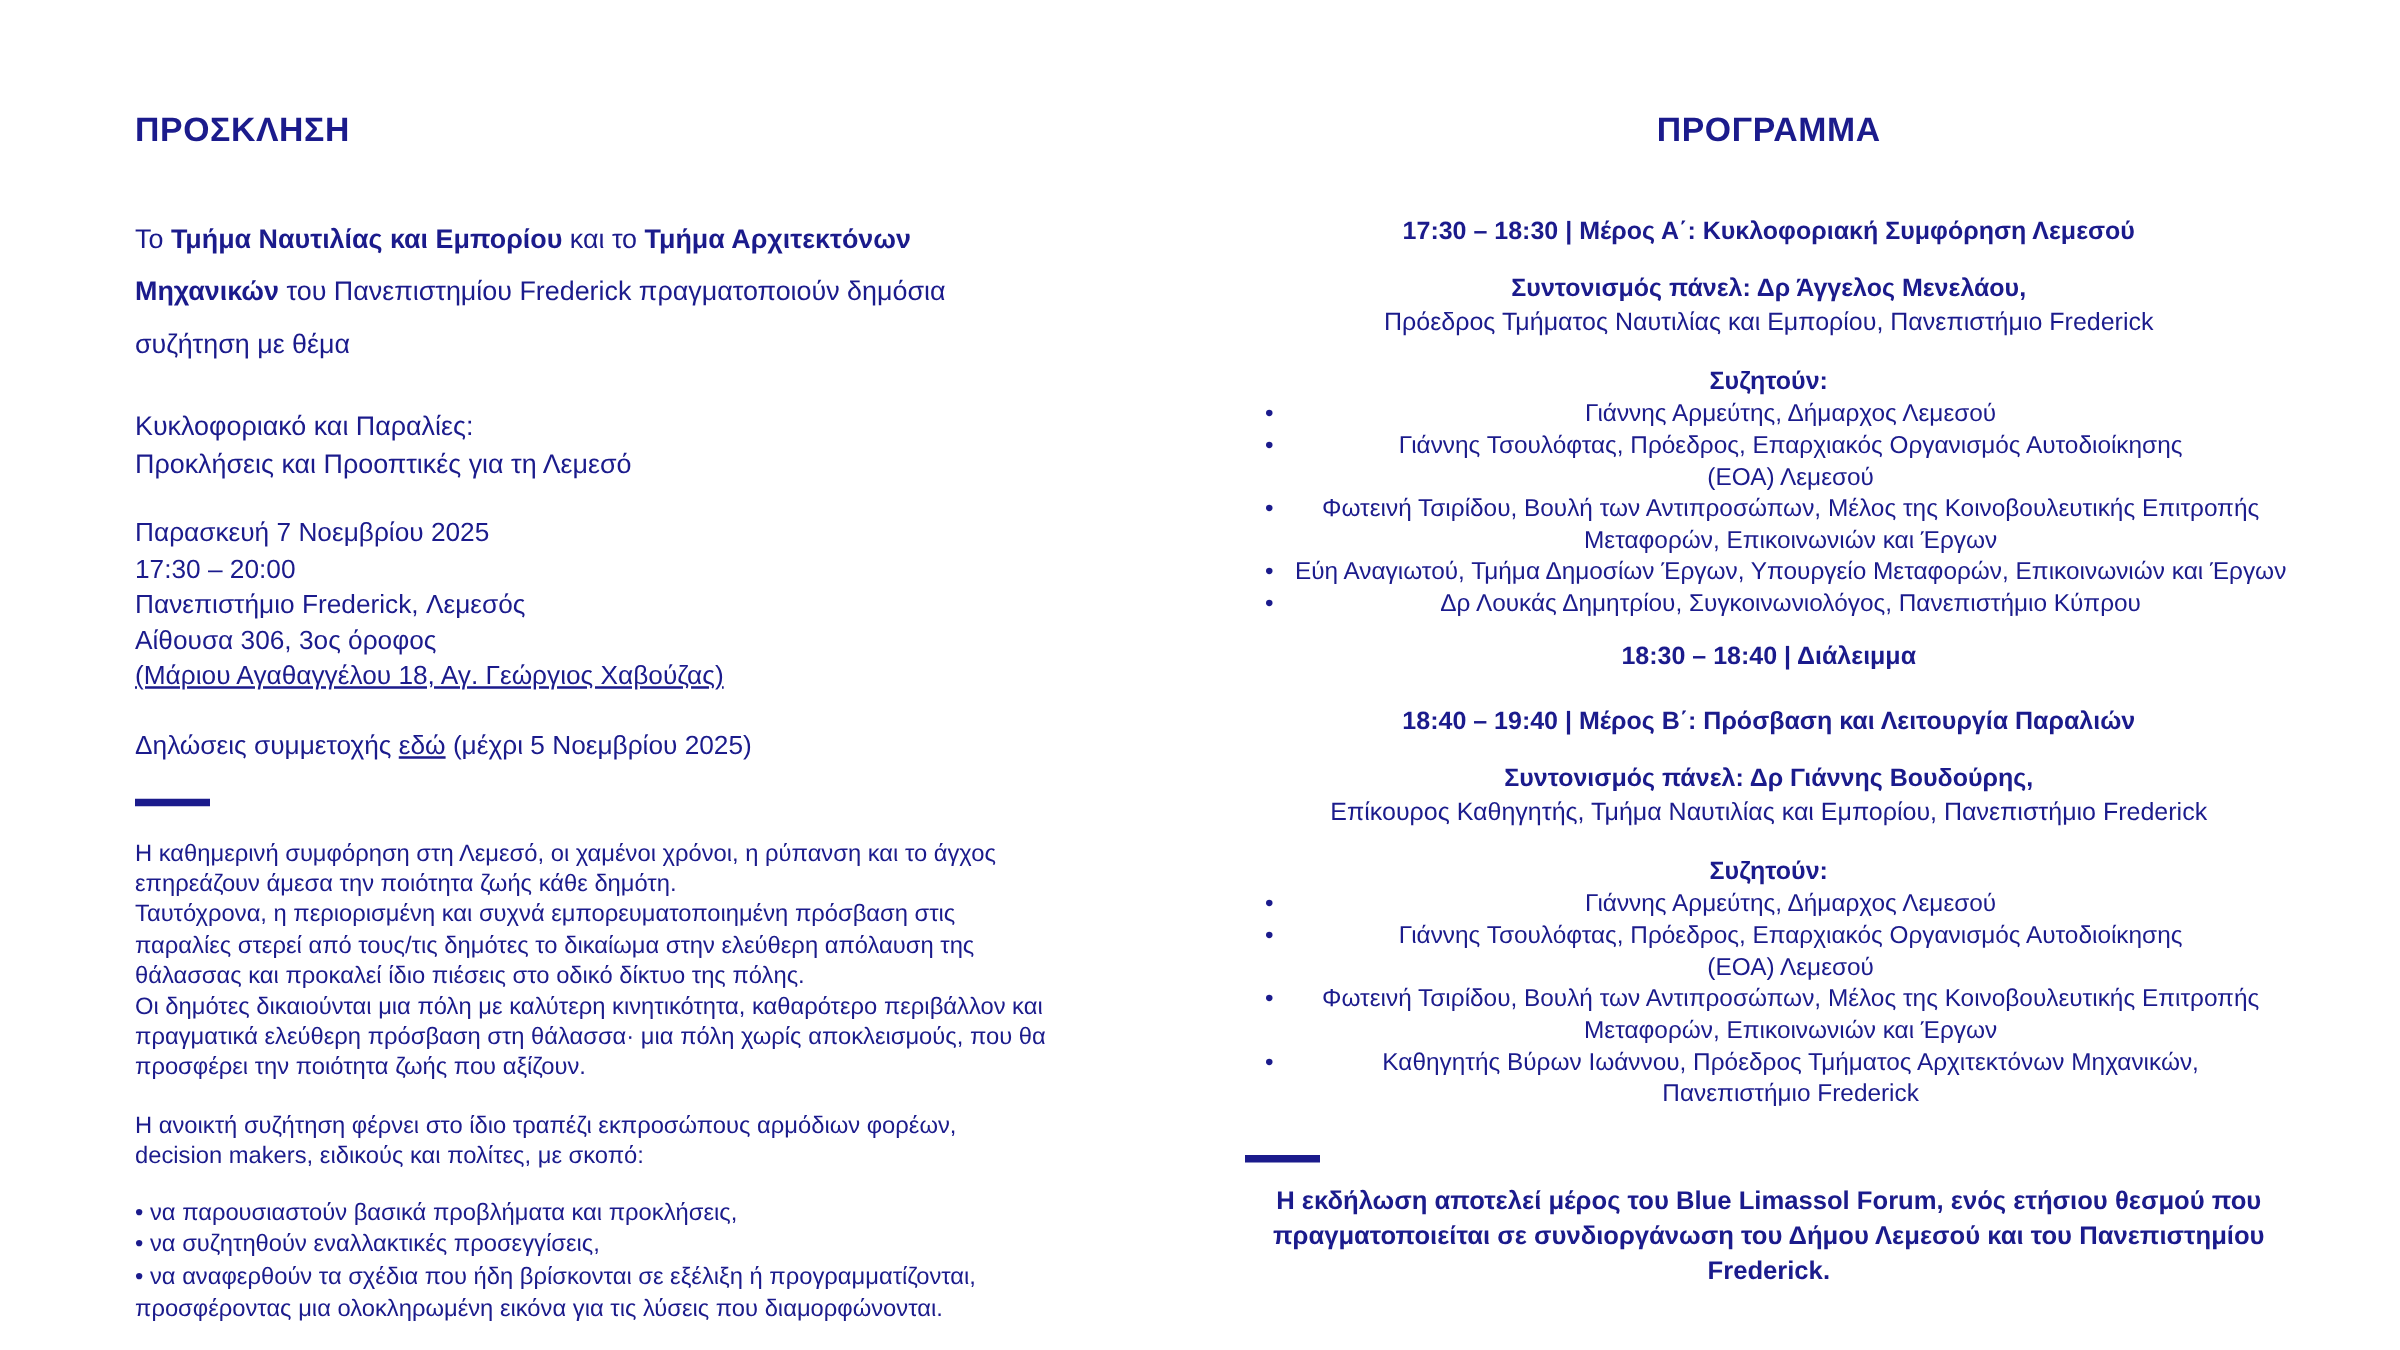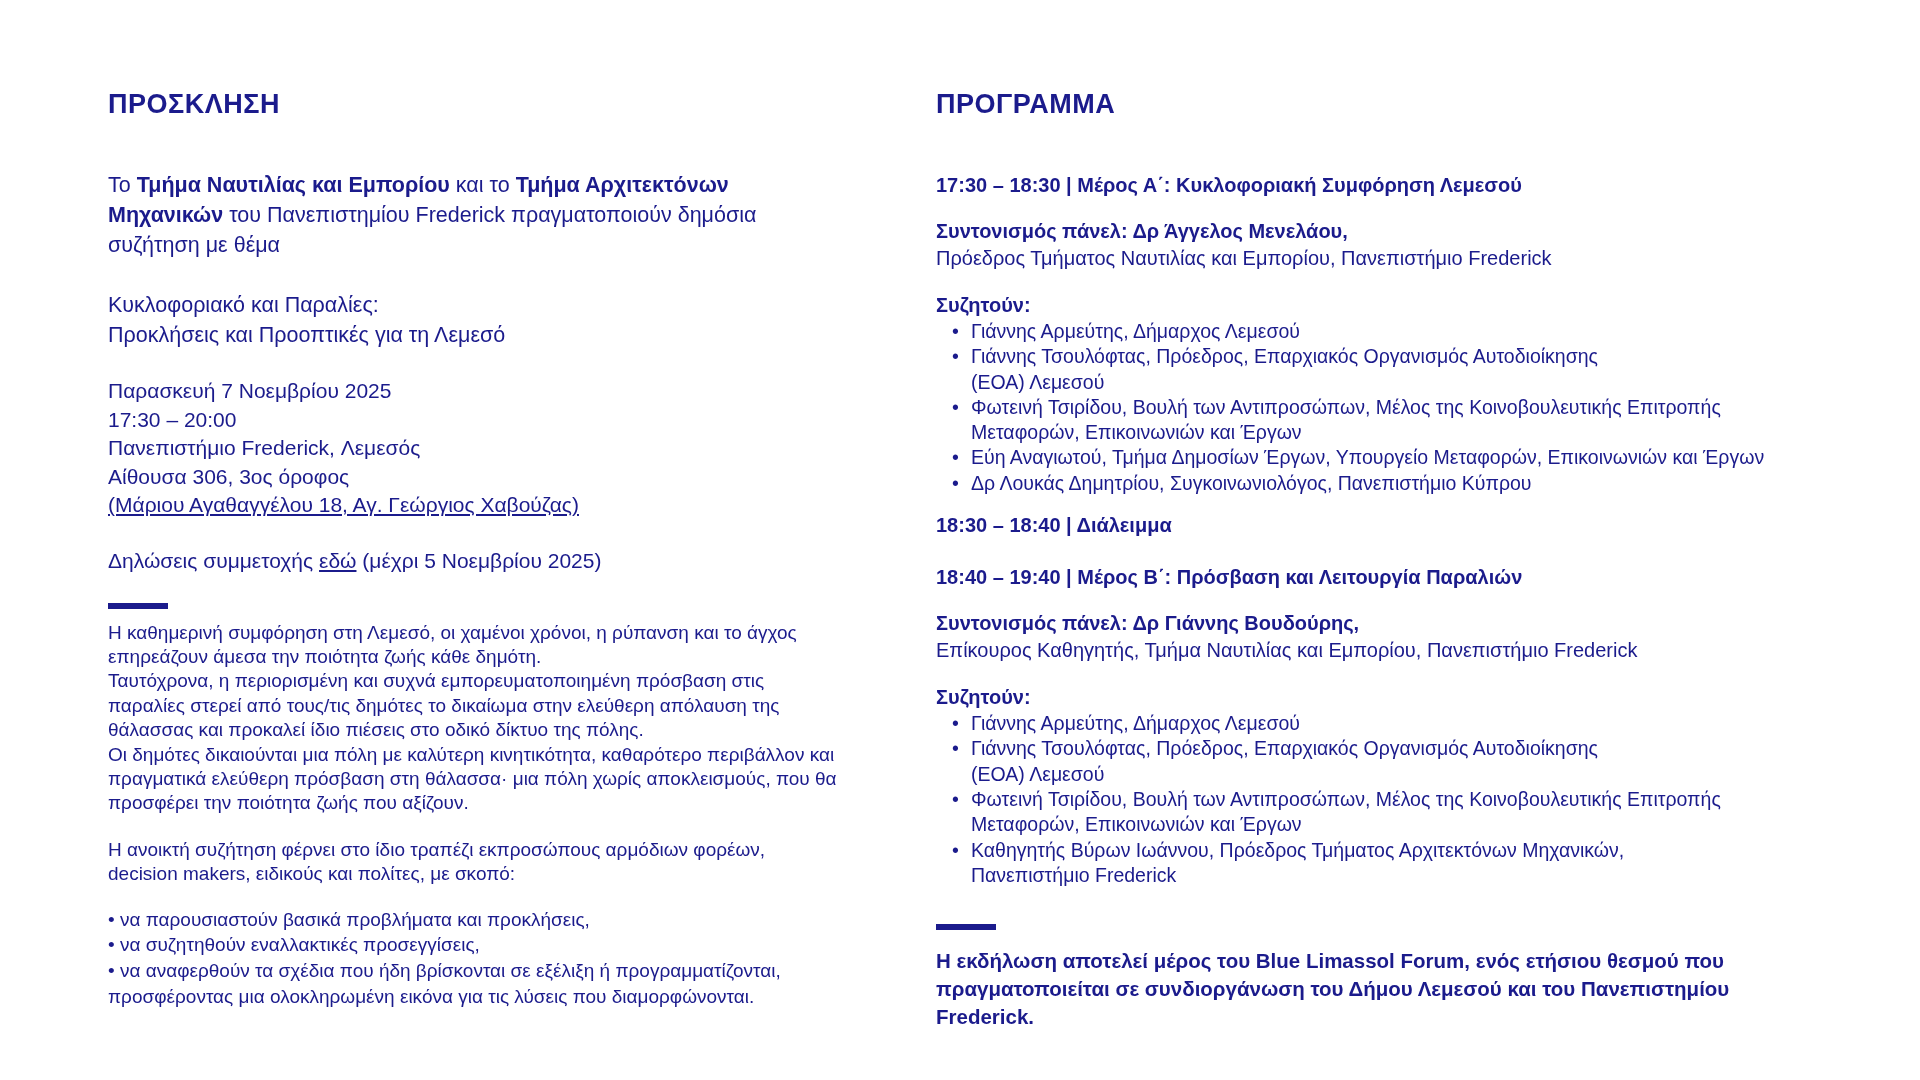--- a/index.html
+++ b/index.html
@@ -7,31 +7,31 @@
     width: 1920px; height: 1080px;
     background: #ffffff;
     overflow: hidden;
     font-family: "Liberation Sans", sans-serif;
     color: #1b1b8c;
   }
   .page { position: relative; width: 1920px; height: 1080px; }
 
   .col { position: absolute; top: 88px; }
   .col-left  { left: 108px; width: 735px; }
-  .col-right { left: 936px; width: 838px; }
+  .col-right { left: 996px; width: 838px; text-align: center; }
 
   h1.doc-title {
     font-size: 27px; font-weight: bold; line-height: 32px;
     letter-spacing: 0.5px;
   }
 
   
   .intro {
     margin-top: 50px; max-width: 695px;
-    font-size: 21.5px; line-height: 30px; font-weight: normal;
+    font-size: 21.5px; line-height: 42px; font-weight: normal;
   }
   .intro b { font-weight: bold; }
 
   .topic {
     margin-top: 30px;
     font-size: 21.5px; font-weight: normal; line-height: 30px;
   }
   .topic .line { display: block; }
 
   .details { margin-top: 27px; font-size: 21px; line-height: 28.5px; }
@@ -41,21 +41,21 @@
   }
 
   .rsvp { margin-top: 26px; font-size: 21px; line-height: 29px; }
   .rsvp a { color: #1b1b8c; text-decoration: underline; cursor: pointer; }
 
   .bar {
     margin-top: 28px;
     width: 60px; height: 6px; background: #1b1b8c;
   }
 
-  .body-block { margin-top: 12px; font-size: 19px; line-height: 24.4px; }
+  .body-block { margin-top: 27px; font-size: 19px; line-height: 24.4px; }
   .body-block p { margin: 0; }
 
   .purpose { margin-top: 22px; font-size: 19px; line-height: 24.5px; max-width: 700px; }
 
   .goals { margin-top: 20px; font-size: 19px; line-height: 25.6px; }
   .goal-item::before { content: "\2022\00a0"; }
 
   
   .session-title {
     font-size: 20px; font-weight: bold; line-height: 26px;

